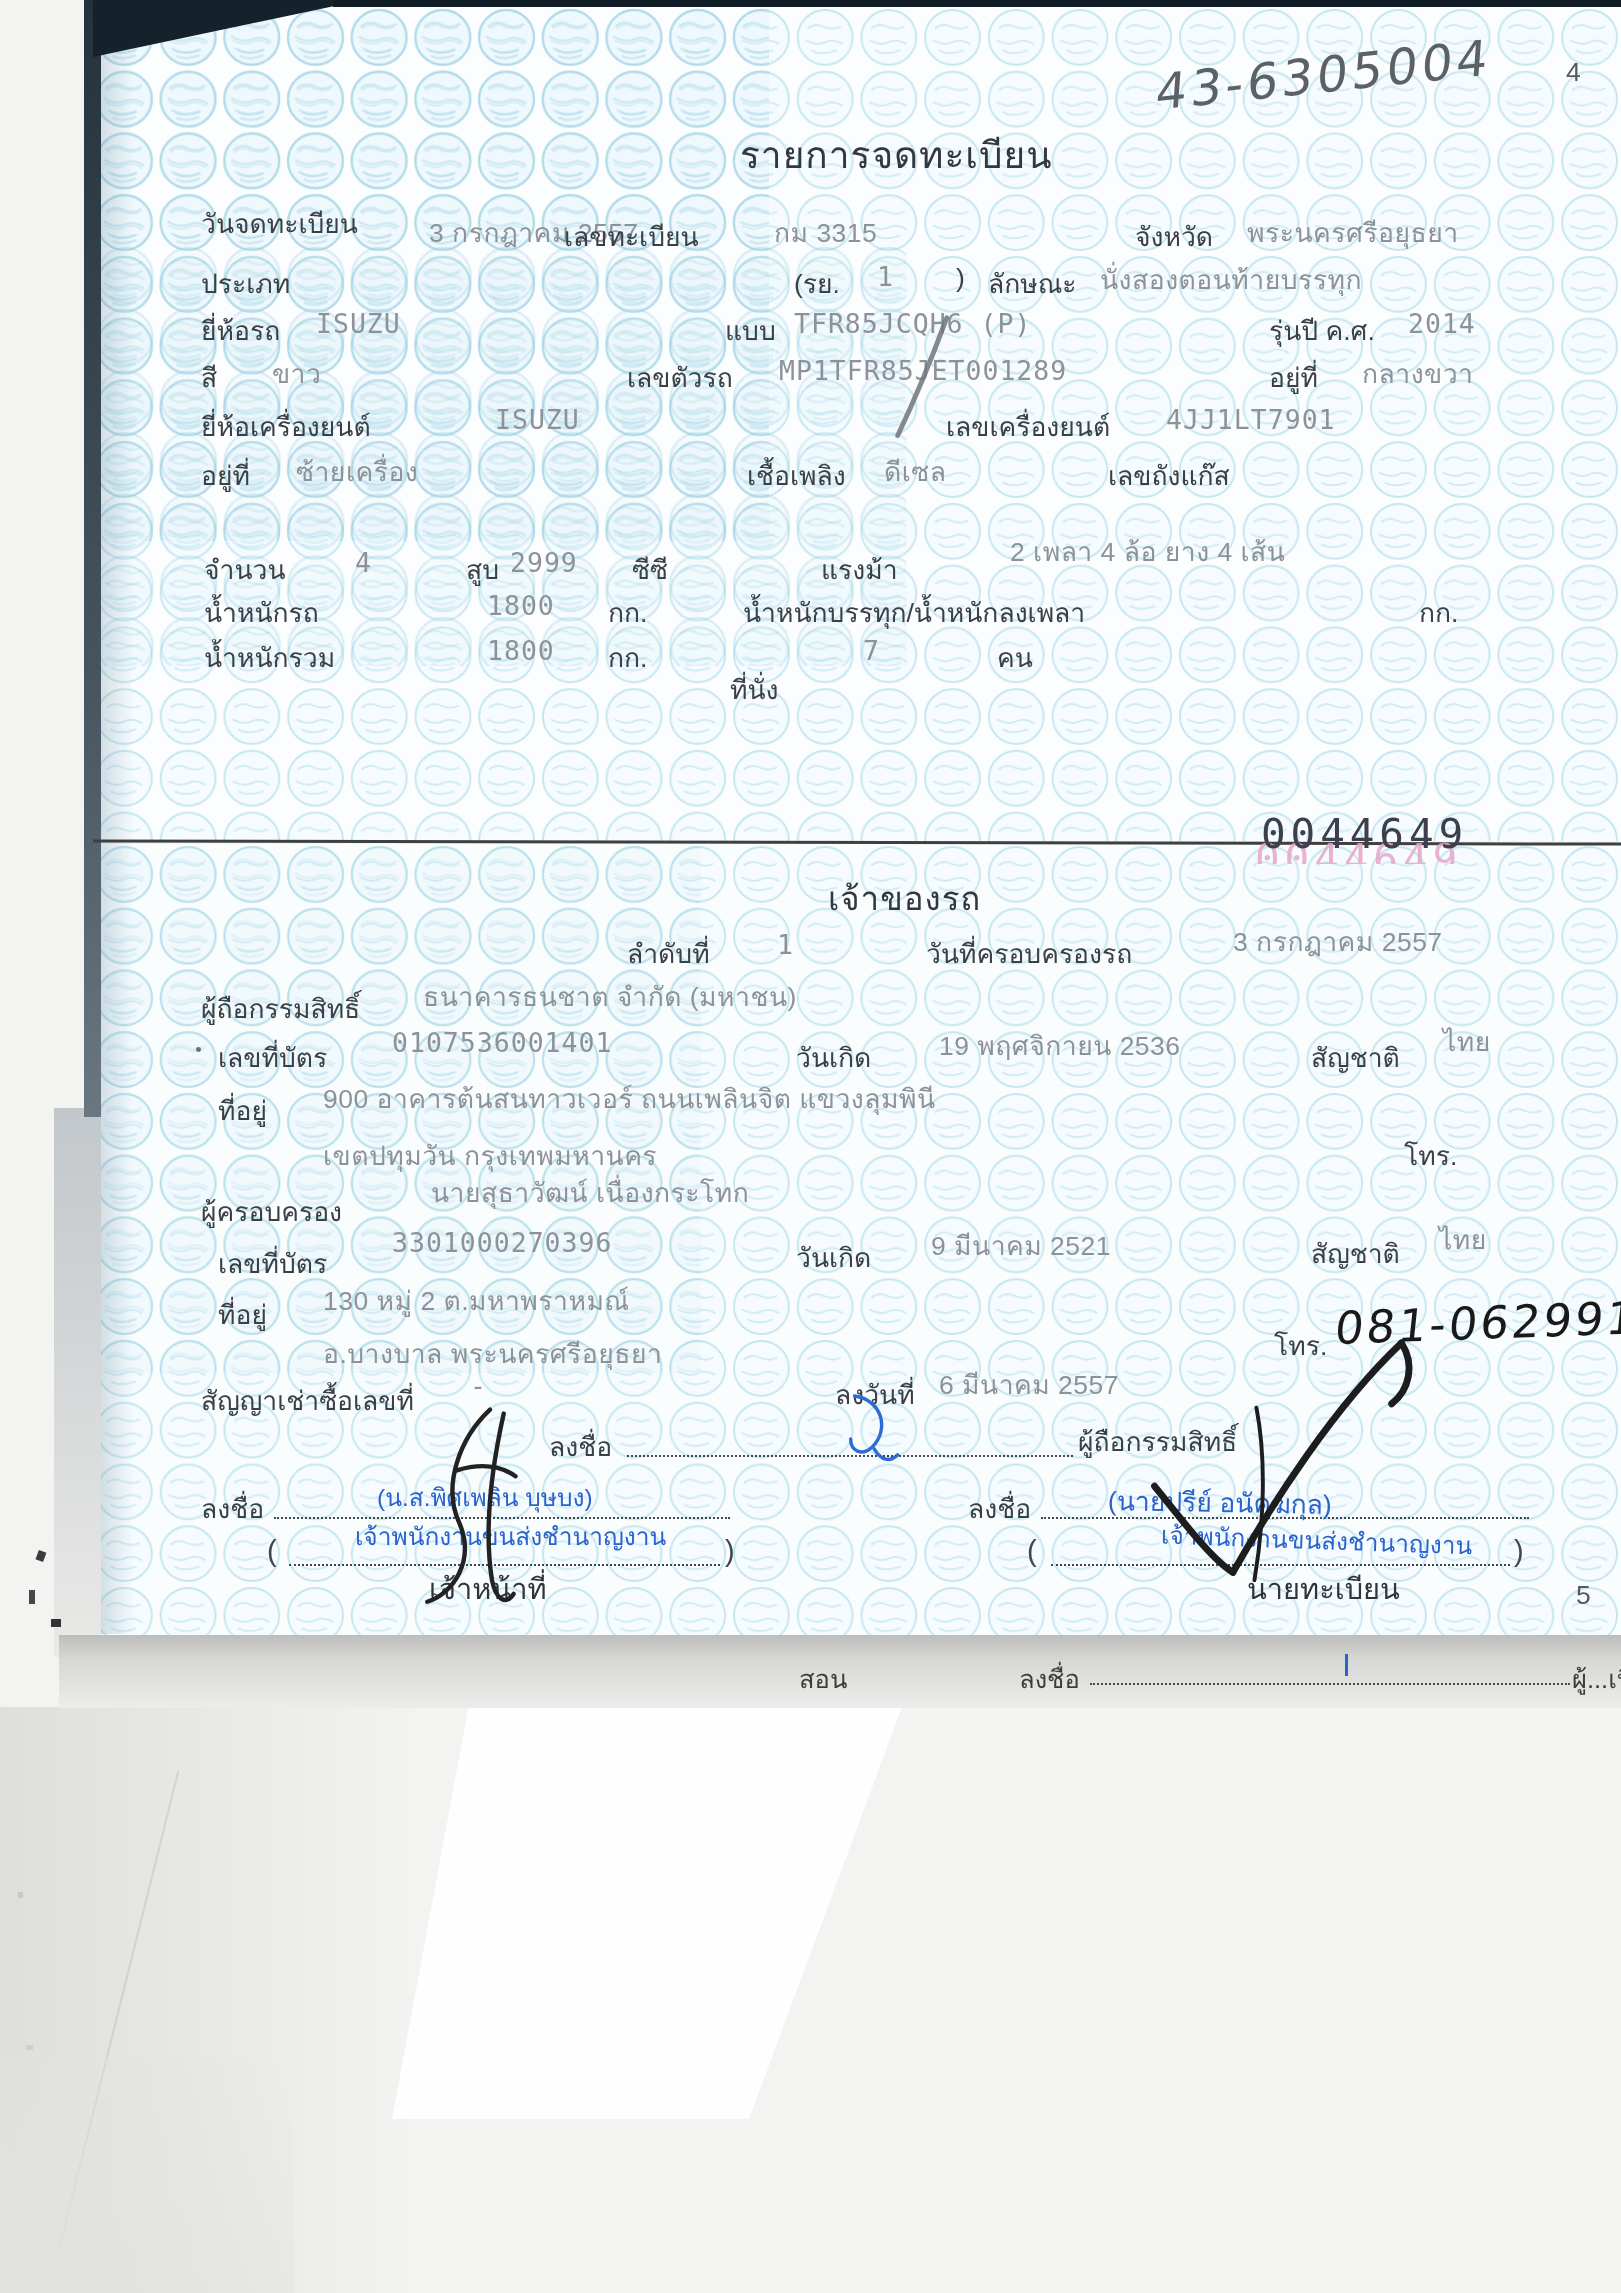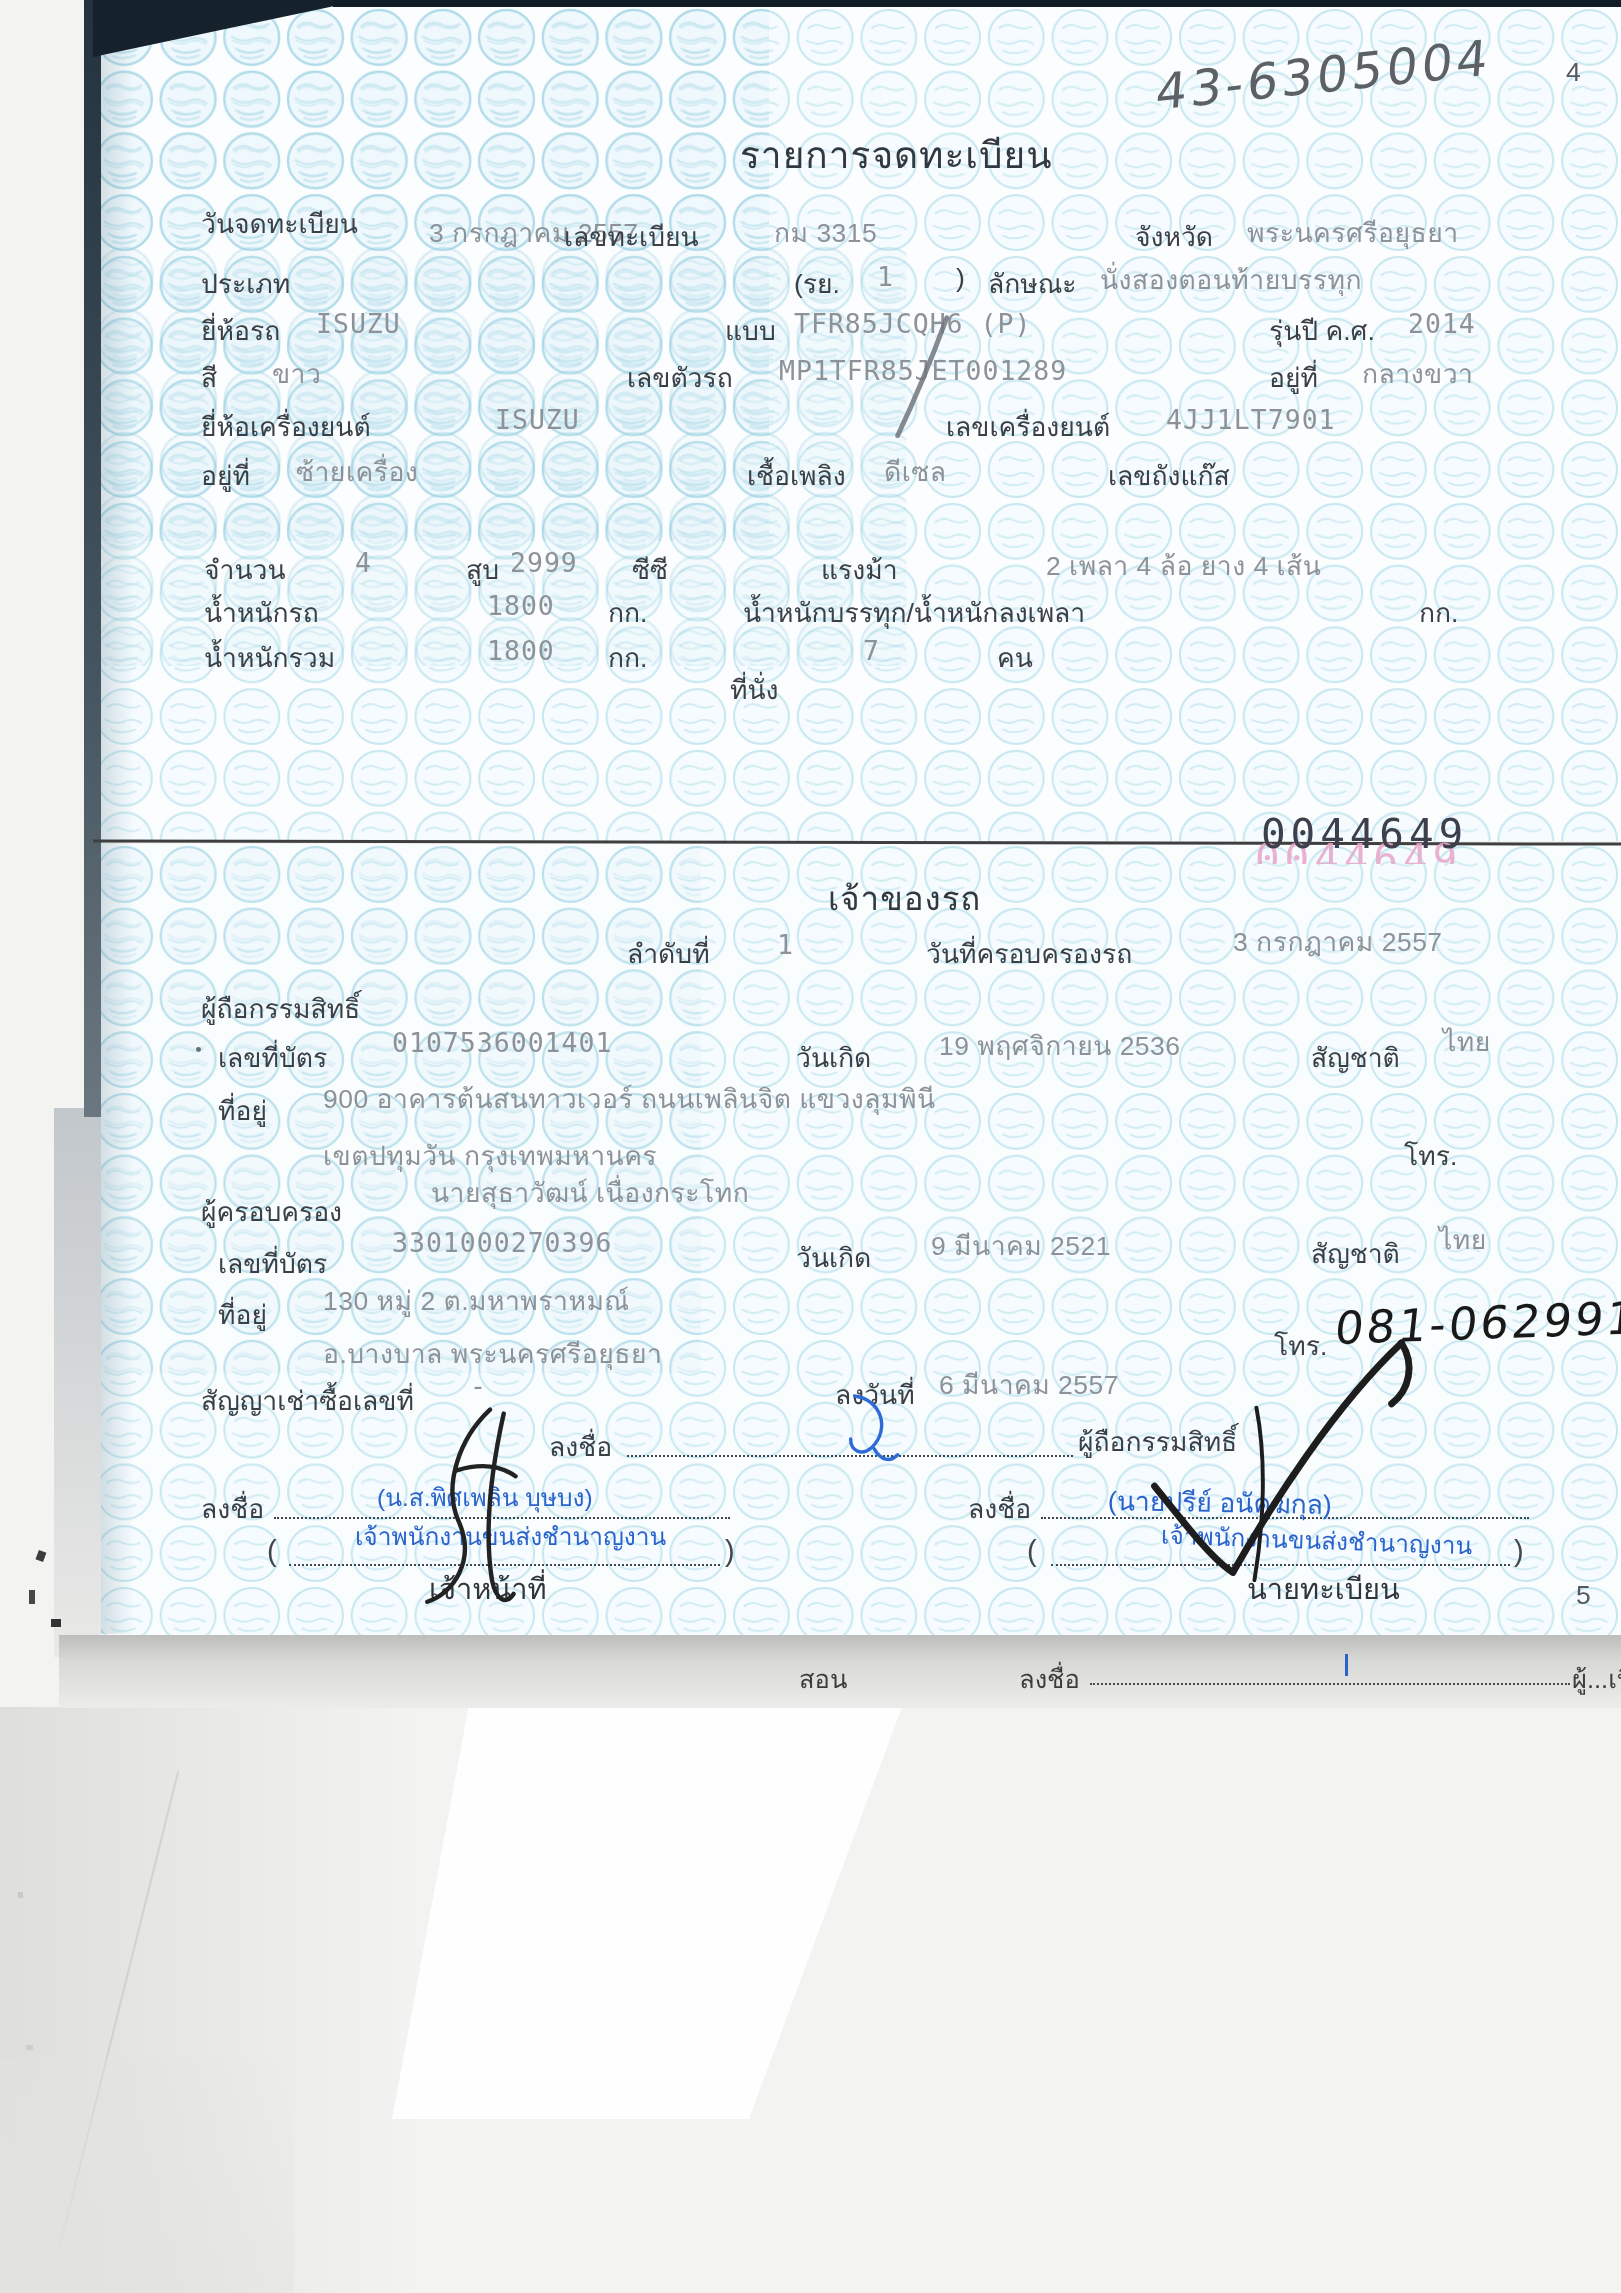--- a/index.html
+++ b/index.html
@@ -112,21 +112,21 @@
   <div class="abs lab" style="left:747px;top:455px;">เชื้อเพลิง</div>
   <div class="abs tyth" style="left:884px;top:451px;">ดีเซล</div>
   <div class="abs lab" style="left:1108px;top:455px;">เลขถังแก๊ส</div>
 
   <div class="abs lab" style="left:204px;top:549px;">จำนวน</div>
   <div class="abs typed" style="left:355px;top:547px;">4</div>
   <div class="abs lab" style="left:466px;top:549px;">สูบ</div>
   <div class="abs typed" style="left:510px;top:547px;">2999</div>
   <div class="abs lab" style="left:632px;top:549px;">ซีซี</div>
   <div class="abs lab" style="left:821px;top:549px;">แรงม้า</div>
-  <div class="abs tyth" style="left:1010px;top:545px;margin-left:36px;">2 เพลา 4 ล้อ ยาง 4 เส้น</div>
+  <div class="abs tyth" style="left:1010px;top:531px;">2 เพลา 4 ล้อ ยาง 4 เส้น</div>
 
   <div class="abs lab" style="left:204px;top:592px;">น้ำหนักรถ</div>
   <div class="abs typed" style="left:487px;top:590px;">1800</div>
   <div class="abs lab" style="left:608px;top:592px;">กก.</div>
   <div class="abs lab" style="left:743px;top:592px;">น้ำหนักบรรทุก/น้ำหนักลงเพลา</div>
   <div class="abs lab" style="left:1419px;top:592px;">กก.</div>
 
   <div class="abs lab" style="left:204px;top:637px;">น้ำหนักรวม</div>
   <div class="abs typed" style="left:487px;top:635px;">1800</div>
   <div class="abs lab" style="left:608px;top:637px;">กก.</div>
@@ -139,20 +139,21 @@
   <div class="deco" style="left:93px;top:841px;width:1528px;height:2.9px;background:#3f3f3f;transform:rotate(0.12deg);z-index:4"></div>
 
   <div class="abs big" style="left:828px;top:872px;font-size:33px;z-index:5">เจ้าของรถ</div>
 
   <div class="abs lab" style="left:627px;top:933px;">ลำดับที่</div>
   <div class="abs typed" style="left:777px;top:929px;">1</div>
   <div class="abs lab" style="left:926px;top:933px;">วันที่ครอบครองรถ</div>
   <div class="abs tyth" style="left:1233px;top:921px;">3 กรกฎาคม 2557</div>
 
   <div class="abs lab" style="left:201px;top:988px;">ผู้ถือกรรมสิทธิ์</div>
+  <div class="abs tyth" style="left:423px;top:976px;">ธนาคารธนชาต จำกัด (มหาชน)</div>
 
   <div class="deco" style="left:196px;top:1047px;width:4.9px;height:4.9px;background:#6a6f74;border-radius:50%;z-index:5"></div>
   <div class="abs lab" style="left:218px;top:1037px;">เลขที่บัตร</div>
   <div class="abs typed" style="left:392px;top:1027px;">0107536001401</div>
   <div class="abs lab" style="left:796px;top:1037px;">วันเกิด</div>
   <div class="abs tyth" style="left:939px;top:1025px;">19 พฤศจิกายน 2536</div>
   <div class="abs lab" style="left:1311px;top:1037px;">สัญชาติ</div>
   <div class="abs tyth" style="left:1443px;top:1021px;">ไทย</div>
 
   <div class="abs lab" style="left:218px;top:1090px;">ที่อยู่</div>

